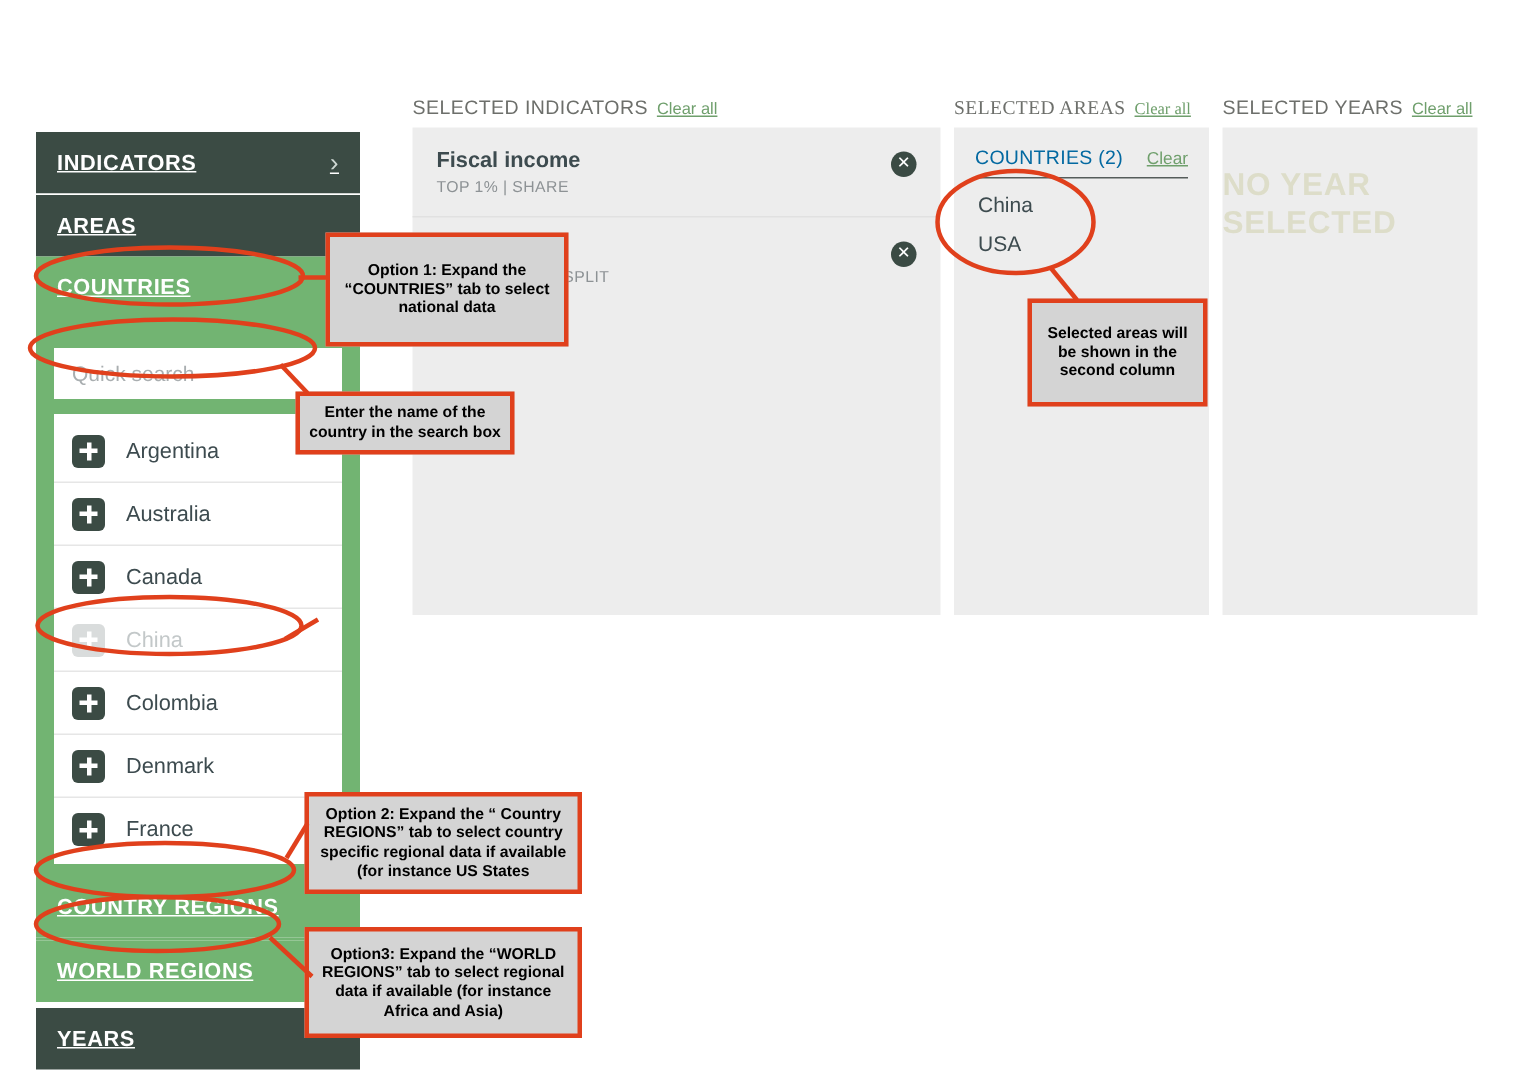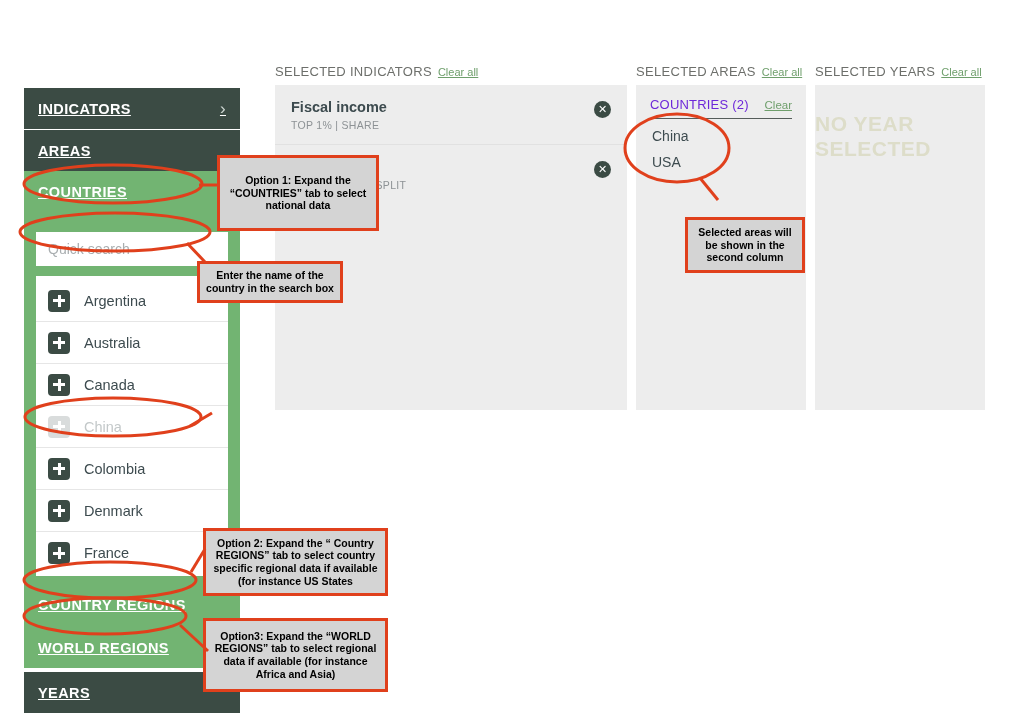--- a/index.html
+++ b/index.html
@@ -67,21 +67,21 @@
     position:absolute;right:16px;top:16px;width:17px;height:17px;border-radius:50%;
     background:#3b4b44;color:#ffffff;font-size:11px;line-height:17px;text-align:center;
     font-family:"Liberation Sans",sans-serif;
   }
 
   .areas-inner{padding:12px 14px 0 14px;}
   .areas-head{
     display:flex;align-items:baseline;border-bottom:1px solid #555c5a;
     padding-bottom:6px;
   }
-  .areas-head .lbl{font-size:13px;color:#6d28d9;letter-spacing:.2px;}
+  .areas-head .lbl{font-size:13px;color:#0369a1;letter-spacing:.2px;}
   .areas-head .clr{margin-left:auto;font-size:11.5px;color:#6f9f6c;text-decoration:underline;}
   .area-item{font-size:14px;color:#3d4b4f;padding:9px 2px 1px 2px;}
 
   .noyear{
     position:absolute;left:0;right:0;top:26px;
     font-size:21px;line-height:25px;font-weight:bold;color:#ddddc9;letter-spacing:.5px;
   }
 
   
   .note{
@@ -174,21 +174,21 @@
       <div class="ind-sub">TOP 1% | SHARE</div>
       <div class="xbtn">✕</div>
     </div>
     <div class="ind-card" style="border-bottom:0;">
       <div class="ind-title">ealth</div>
       <div class="ind-sub">DULTS | EQUAL SPLIT</div>
       <div class="xbtn">✕</div>
     </div>
   </div>
 
-  <div class="col-head" style="left:636px;top:64px;">
+  <div class="col-head" style="left:636px;top:64px;font-family:Liberation Serif, serif;">
     <span>SELECTED AREAS</span><span class="clear">Clear all</span>
   </div>
   <div class="panel" style="left:636px;top:85px;width:170px;height:325px;">
     <div class="areas-inner">
       <div class="areas-head">
         <span class="lbl">COUNTRIES (2)</span>
         <span class="clr">Clear</span>
       </div>
       <div class="area-item">China</div>
       <div class="area-item">USA</div>
@@ -207,21 +207,21 @@
 
   <div class="note" style="left:217px;top:155px;width:162px;height:76px;">Option 1: Expand the “COUNTRIES” tab to select national data</div>
 
   <div class="note" style="left:197px;top:261px;width:146px;height:42px;">Enter the name of the country in the search box</div>
 
 
   <div class="note" style="left:203px;top:528px;width:185px;height:68px;">Option 2: Expand the “ Country REGIONS” tab to select country specific regional data if available (for instance US States</div>
 
   <div class="note" style="left:203px;top:618px;width:185px;height:74px;">Option3: Expand the “WORLD REGIONS” tab to select regional data if available (for instance Africa and Asia)</div>
 
-  <div class="note" style="left:685px;top:217px;width:120px;height:56px;">Selected areas will be shown in the second column</div>
+  <div class="note" style="left:685px;top:199px;width:120px;height:72px;">Selected areas will be shown in the second column</div>
 
   <svg class="overlay" viewBox="0 0 1024 724" xmlns="http://www.w3.org/2000/svg">
     <g fill="none" stroke="#e0401c" stroke-width="3">
       <ellipse cx="113" cy="184" rx="89" ry="19"></ellipse>
       <ellipse cx="115" cy="232" rx="95" ry="19"></ellipse>
       <ellipse cx="113" cy="417" rx="88" ry="19"></ellipse>
       <ellipse cx="110" cy="580" rx="86" ry="18"></ellipse>
       <ellipse cx="105" cy="616" rx="81" ry="18"></ellipse>
       <ellipse cx="677" cy="148" rx="52" ry="34"></ellipse>
     </g>

